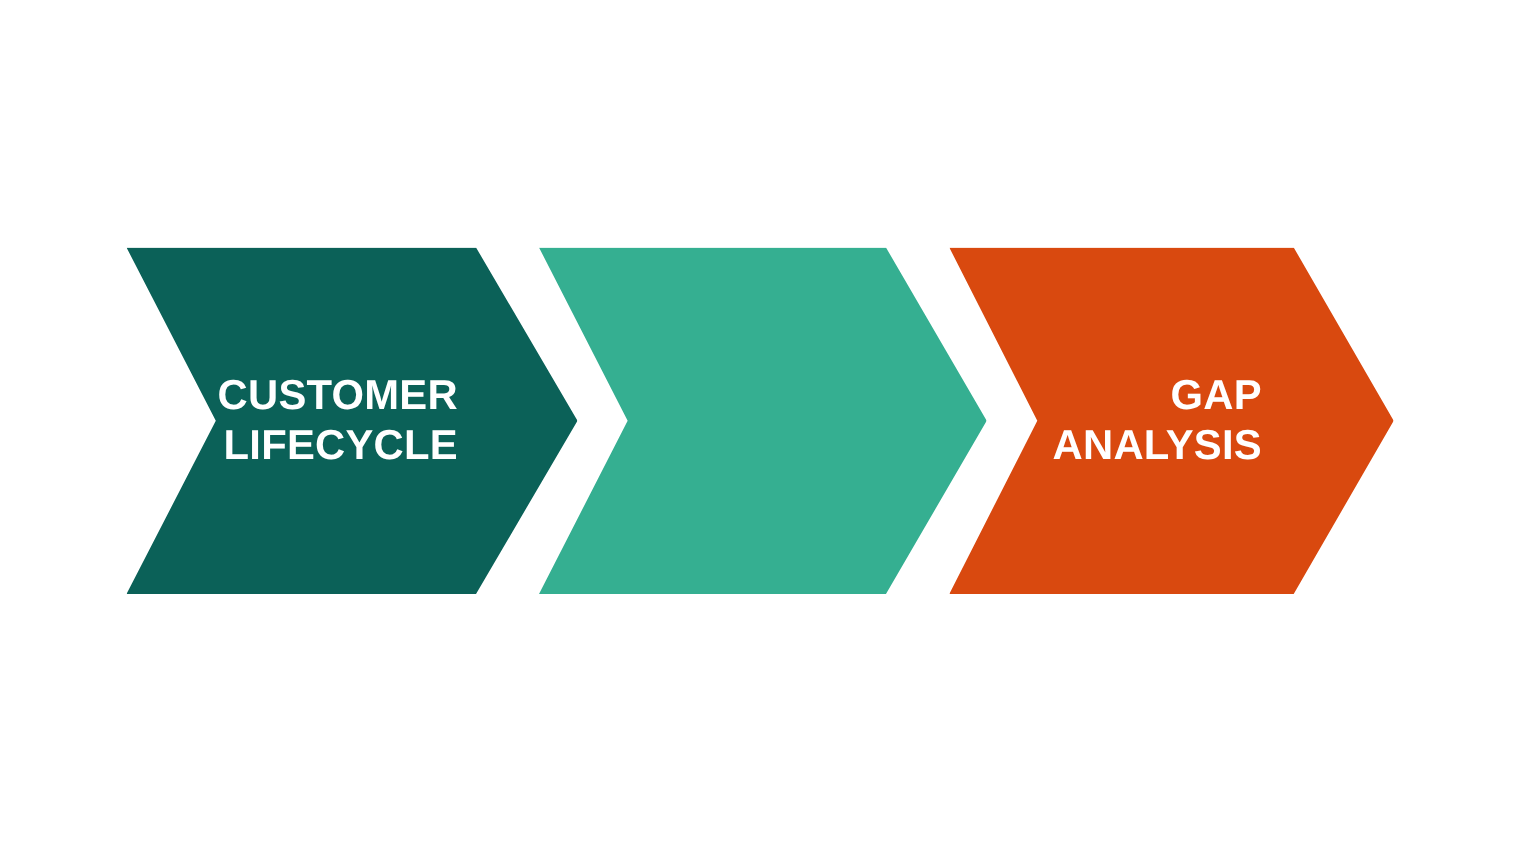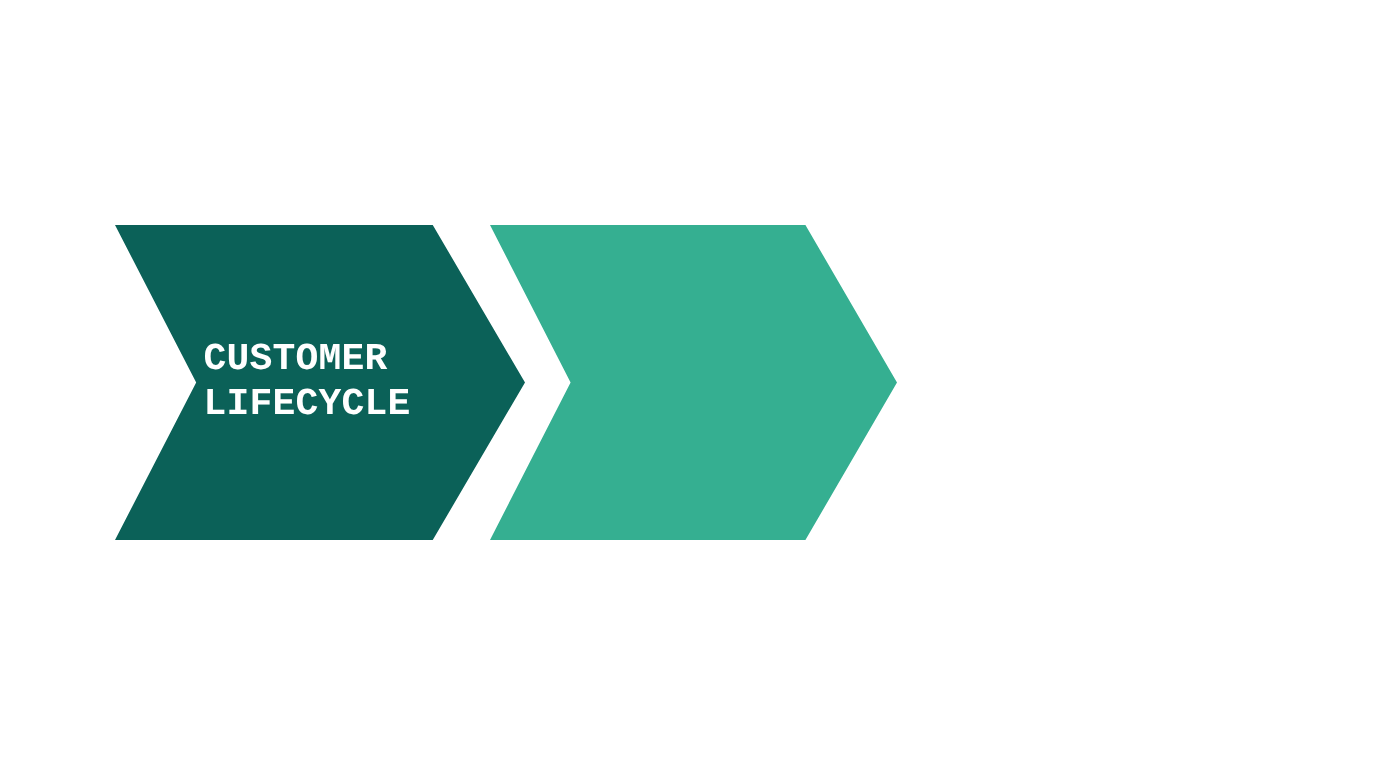--- a/index.html
+++ b/index.html
@@ -43,26 +43,26 @@
       77.5% 100%,
       0% 100%,
       19.8% 50%
     );
   }
 
   .chevron-label {
     position: relative;
     z-index: 2;
     color: #ffffff;
-    font-family: Liberation Mono, monospace;
+    font-family: Liberation Sans, sans-serif;
     font-weight: bold;
     font-size: 38px;
     line-height: 1.18;
     letter-spacing: 0.2px;
-    text-align: left;
+    text-align: right;
     white-space: pre-line;
     text-rendering: geometricPrecision;
   }
 
   
   #chevron-step-1 {
     left: 115px;
     width: 410px;
   }
   #chevron-step-1 .chevron-label {
@@ -94,14 +94,19 @@
   <div class="chevron" id="chevron-step-1">
     <div class="chevron-shape" style="background:#0B6158;"></div>
     <div class="chevron-label" style="color: rgb(255, 255, 255);">CUSTOMER
 LIFECYCLE</div>
   </div>
 
   <div class="chevron" id="chevron-step-2">
     <div class="chevron-shape" style="background:#35AF91;"></div>
   </div>
 
+  <div class="chevron" id="chevron-step-3">
+    <div class="chevron-shape" style="background:#D9490F;"></div>
+    <div class="chevron-label" style="color: rgb(255, 255, 255);">GAP
+ANALYSIS</div>
+  </div>
 
 </div>
 
 </body></html>

